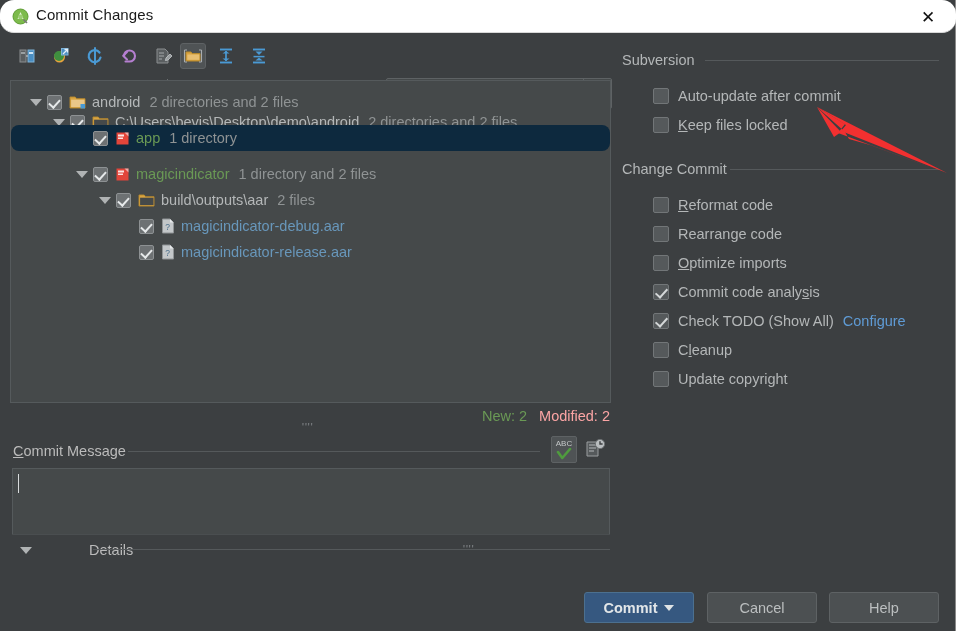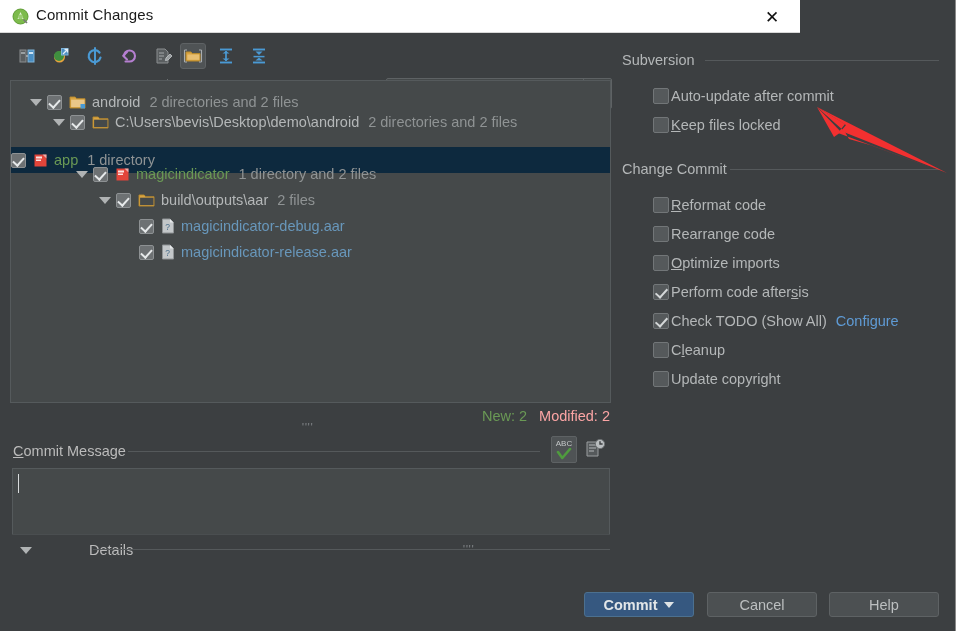--- a/index.html
+++ b/index.html
@@ -12,23 +12,24 @@
   #app {
     position: relative;
     width: 956px; height: 631px;
     background: #3c3f41;
     border-right: 1px solid #8a8a8a;
   }
 
   
   .titlebar {
     position: absolute; left: 0; top: 0;
-    width: 800px; height: 33px;
+    width: 956px; height: 33px;
     background: #ffffff;
     border-bottom: 1px solid #d8d8d8;
+    border-radius: 14px;
   }
   .title-icon {
     position: absolute; left: 12px; top: 8px;
     width: 17px; height: 17px;
   }
   .title-text {
     position: absolute; left: 36px; top: 6px;
     font-size: 15px; color: #1a1a1a;
     letter-spacing: .1px;
     white-space: nowrap;
@@ -223,28 +224,28 @@
     flex: 0 0 auto;
   }
   .opt-box.checked::after {
     content: "";
     position: absolute; left: 4px; top: 1px;
     width: 5px; height: 10px;
     border: solid #d5d8d9;
     border-width: 0 2px 2px 0;
     transform: rotate(42deg);
   }
-  .opt-text { font-size: 14.5px; color: #b4b7b8; margin-left: 2px; }
+  .opt-text { font-size: 14.5px; color: #b4b7b8; margin-left: 9px; }
   .opt-text u { text-decoration: underline; }
   .opt-link { font-size: 14.5px; color: #5f9bd5; margin-left: 9px; }
 
   
   .btn {
     position: absolute; top: 592px;
-    height: 25px;
+    height: 31px;
     border-radius: 3px;
     display: flex; align-items: center; justify-content: center;
     font-size: 14.5px;
     white-space: nowrap;
   }
   .btn-commit {
     left: 584px; width: 110px;
     background: #365880;
     border: 1px solid #4c708f;
     color: #e2e6e8; font-weight: bold;
@@ -398,21 +399,21 @@
       <span class="ico">
         <svg width="17" height="15" viewBox="0 0 17 15">
           <path d="M1 2 h5.2 l1.4 1.7 h8.4 v9.3 h-15 z" fill="#d9a441" stroke="#b98a2c" stroke-width=".9"></path>
           <path d="M2.1 4.7 h13.4 v7.4 h-13.4 z" fill="#45494a"></path>
         </svg>
       </span>
       <span class="lbl plain">C:\Users\bevis\Desktop\demo\android</span>
       <span class="sub">2 directories and 2 files</span>
     </div>
 
-    <div class="row selected" style="top:66px;">
+    <div class="row selected" style="top:44px;padding-left:82px;border-radius:8px;">
       <span class="cbox checked"></span>
       <span class="ico">
         <svg width="15" height="15" viewBox="0 0 15 15">
           <path d="M1.5 1.5 h12 v12 h-12 z" fill="#e2453a"></path>
           <path d="M3 3.4 h6 v2 h-6 z M3 6.4 h5 v1.6 h-5 z" fill="#ffffff" opacity=".85"></path>
           <path d="M9.5 1.5 l4 4 v-4 z" fill="#f3f3f3" opacity=".6"></path>
         </svg>
       </span>
       <span class="lbl green">app</span>
       <span class="sub">1 directory</span>
@@ -538,21 +539,21 @@
     <span class="opt-text"><span>Rearran</span><u>g</u><span>e code</span></span>
   </div>
 
   <div class="opt" style="left:653px; top:255px;">
     <span class="opt-box"></span>
     <span class="opt-text"><u>O</u><span>ptimize imports</span></span>
   </div>
 
   <div class="opt" style="left:653px; top:284px;">
     <span class="opt-box checked"></span>
-    <span class="opt-text"><span>Perform code after</span><u>s</u><span>is</span></span>
+    <span class="opt-text"><span>Commit code analy</span><u>s</u><span>is</span></span>
   </div>
 
   <div class="opt" style="left:653px; top:313px;">
     <span class="opt-box checked"></span>
     <span class="opt-text">Check TODO (Show All)</span>
     <span class="opt-link">Configure</span>
   </div>
 
   <div class="opt" style="left:653px; top:342px;">
     <span class="opt-box"></span>

